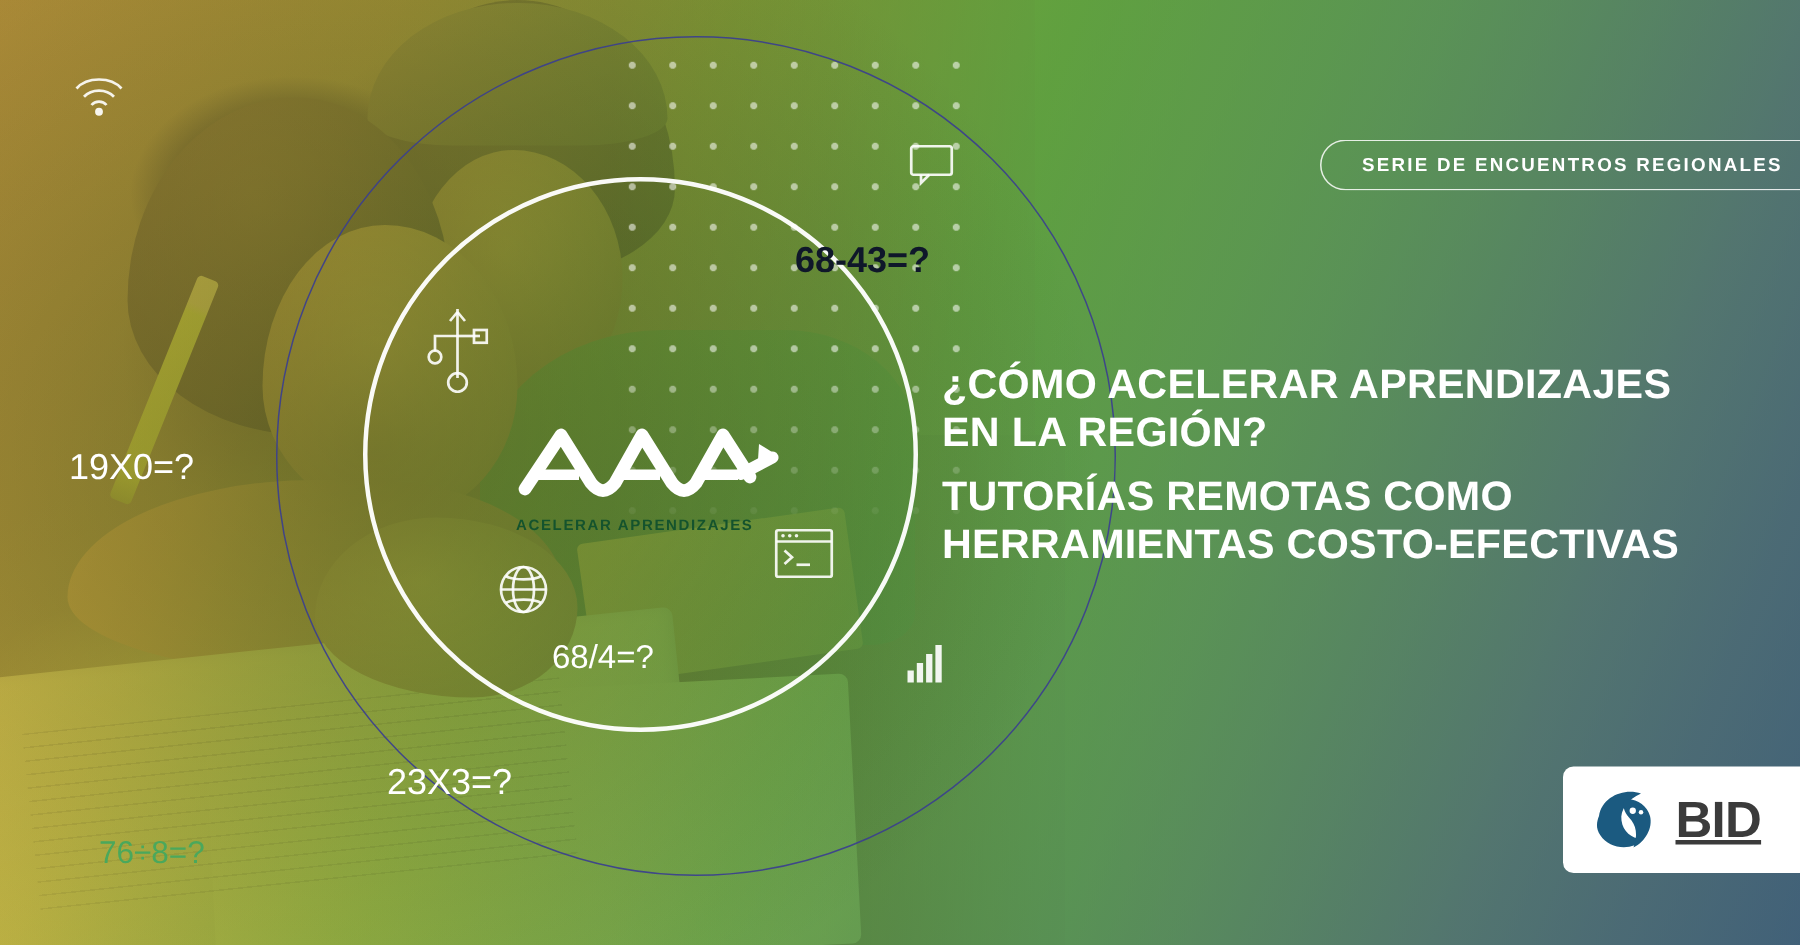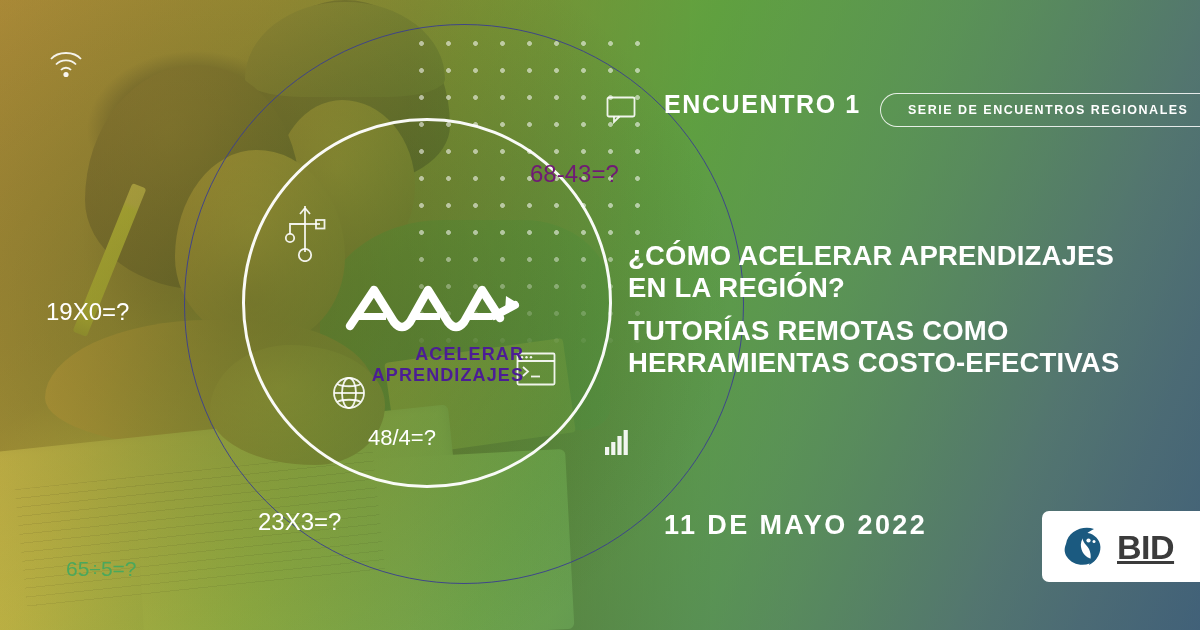--- a/index.html
+++ b/index.html
@@ -153,22 +153,22 @@
   .date-main {
     color:#ffffff; font-size:27px; font-weight:bold; letter-spacing:2.4px;
   }
   .date-time {
     color:#ffffff; font-size:17.5px; font-weight:bold; margin-top:7px; letter-spacing:.1px;
   }
 
   
   .logo-aa { position:absolute; left:344px; top:278px; width:180px; }
   .logo-aa-text {
-    margin-top:4px; text-align:right; color:#4c1d95;
-    font-size:18px; font-weight:bold; letter-spacing:1.1px;
+    margin-top:4px; text-align:left; color:#14532d;
+    font-size:10px; font-weight:bold; letter-spacing:1.1px;
   }
 
   
   .eq { position:absolute; white-space:nowrap; font-weight:normal; }
   .eq-1 { left:46px;  top:298px; font-size:24px; color:rgba(255,255,255,.93); }
   .eq-2 { left:530px; top:160px; font-size:24px; color:#2f9a4a; }
   .eq-3 { left:368px; top:425px; font-size:22px; color:rgba(255,255,255,.90); }
   .eq-4 { left:258px; top:508px; font-size:24px; color:rgba(255,255,255,.92); }
   .eq-5 { left:66px;  top:557px; font-size:21px; color:#4aa85c; }
 
@@ -256,51 +256,47 @@
   </svg>
 
   <svg class="ic ic-bars" width="26" height="28" viewBox="0 0 26 28">
     <rect x="1" y="19" width="4.2" height="8" fill="rgba(255,255,255,.92)" stroke="none"></rect>
     <rect x="7.2" y="14" width="4.2" height="13" fill="rgba(255,255,255,.92)" stroke="none"></rect>
     <rect x="13.4" y="8" width="4.2" height="19" fill="rgba(255,255,255,.92)" stroke="none"></rect>
     <rect x="19.6" y="2" width="4.2" height="25" fill="rgba(255,255,255,.92)" stroke="none"></rect>
   </svg>
 
   <div class="eq eq-1" style="color: rgb(255, 255, 255);">19X0=?</div>
-  <div class="eq eq-2" style="color: #701a75;">68-43=?</div>
-  <div class="eq eq-3" style="color: rgb(255, 255, 255);">48/4=?</div>
+  <div class="eq eq-2" style="color: #0f172a; font-weight: bold;">68-43=?</div>
+  <div class="eq eq-3" style="color: rgb(255, 255, 255);">68/4=?</div>
   <div class="eq eq-4" style="color: rgb(255, 255, 255);">23X3=?</div>
-  <div class="eq eq-5" style="color: rgb(74, 168, 92);">65÷5=?</div>
+  <div class="eq eq-5" style="color: rgb(74, 168, 92);">76÷8=?</div>
 
   <div class="logo-aa">
     <svg width="180" height="58" viewBox="0 0 180 58">
       <path d="M6 48 L30 12 L50 44 Q58 54 66 44 L84 12 L104 44 Q112 54 120 44 L138 12 L156 40" fill="none" stroke="#ffffff" stroke-width="8.5" stroke-linecap="round" stroke-linejoin="round"></path>
       <path d="M150 38 L171 27" fill="none" stroke="#ffffff" stroke-width="8" stroke-linecap="round"></path>
       <path d="M162 18 L175 26 L161 34 Z" fill="#ffffff"></path>
       <rect x="14" y="35" width="28" height="7" fill="#ffffff"></rect>
       <rect x="68" y="35" width="28" height="7" fill="#ffffff"></rect>
       <rect x="122" y="35" width="26" height="7" fill="#ffffff"></rect>
     </svg>
     <div class="logo-aa-text">ACELERAR APRENDIZAJES</div>
   </div>
 
-  <div class="header">
-    <div class="encuentro">ENCUENTRO 1</div>
-  </div>
   <div class="serie-pill">
     <span>SERIE DE ENCUENTROS REGIONALES</span>
   </div>
 
   <div class="title-block">
     <div class="title-1">¿CÓMO ACELERAR APRENDIZAJES EN LA REGIÓN?</div>
     <div class="title-2">TUTORÍAS REMOTAS COMO HERRAMIENTAS COSTO-EFECTIVAS</div>
   </div>
 
   <div class="date-block">
-    <div class="date-main">11 DE MAYO 2022</div>
   </div>
 
   <div class="bid">
     <svg width="46" height="46" viewBox="0 0 46 46">
       <path d="M5 20 C7 7, 22 1, 33 5 C24 9, 19 16, 20 23 C21 31, 28 36, 35 35 C27 44, 12 42, 6 33 C2.5 28, 3.6 23.5, 5 20 Z" fill="#1b5a80"></path>
       <path d="M22 9 C30 8, 37 13, 39 20 C41 28, 36 37, 28 41 C31 33, 30 26, 25 21 C21.5 17.3, 20.5 12.5, 22 9 Z" fill="#1b5a80"></path>
       <circle cx="27.5" cy="16.5" r="2.1" fill="#ffffff"></circle>
       <circle cx="33" cy="17.5" r="1.5" fill="#ffffff"></circle>
     </svg>
     <div class="bid-text">BID</div>

